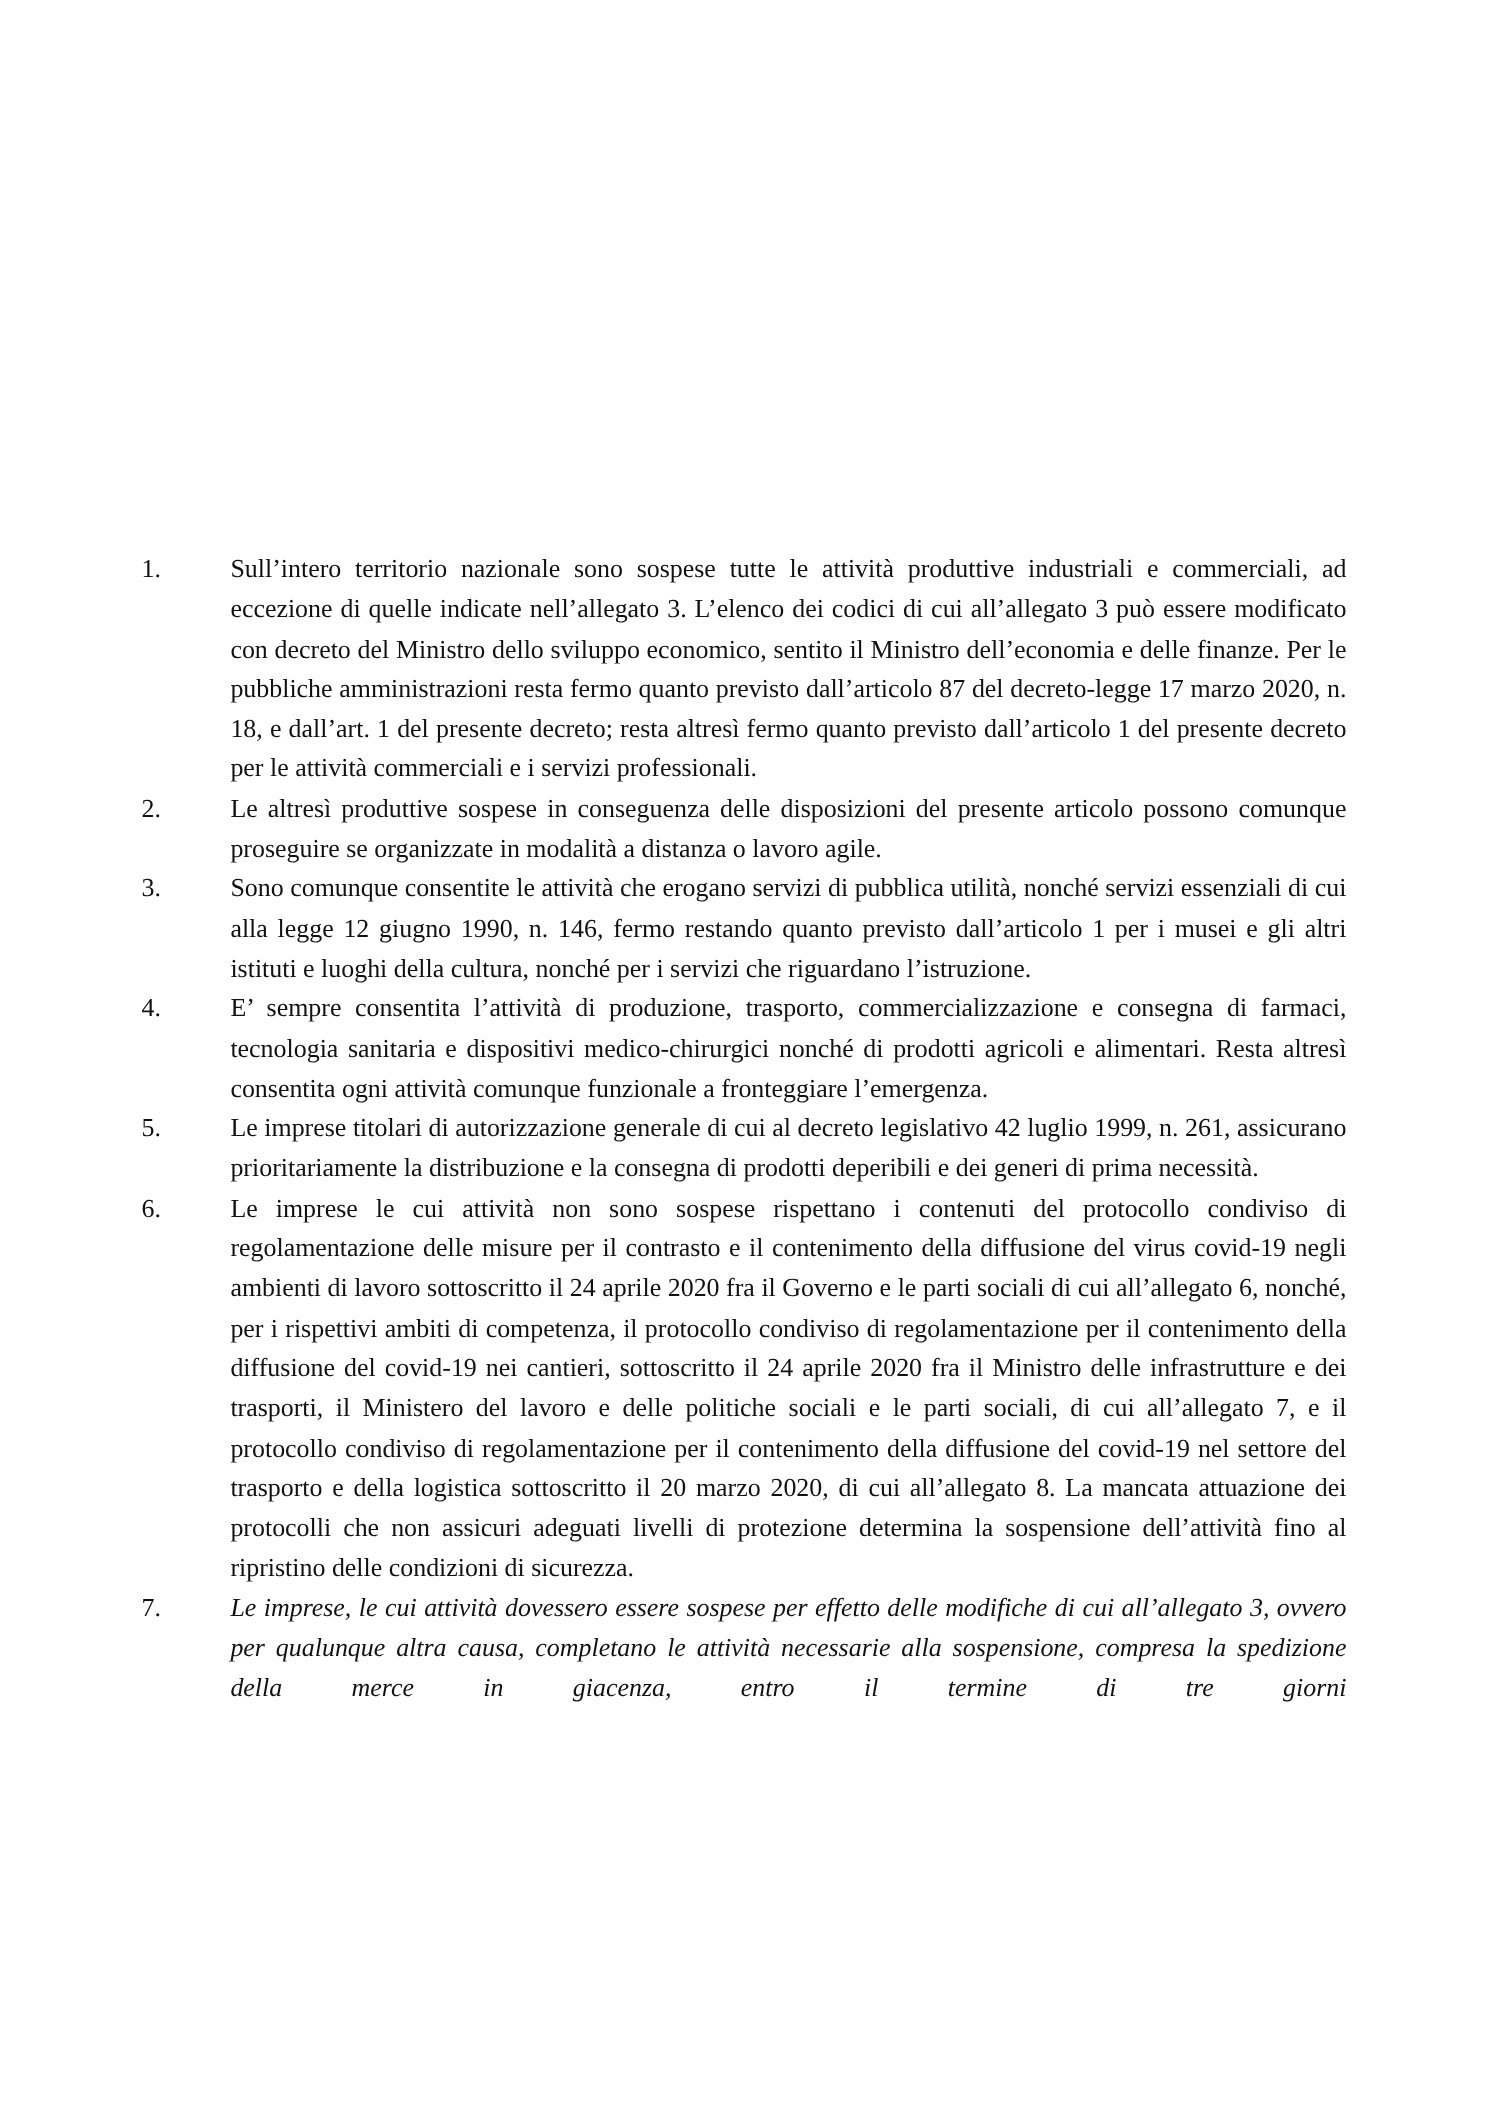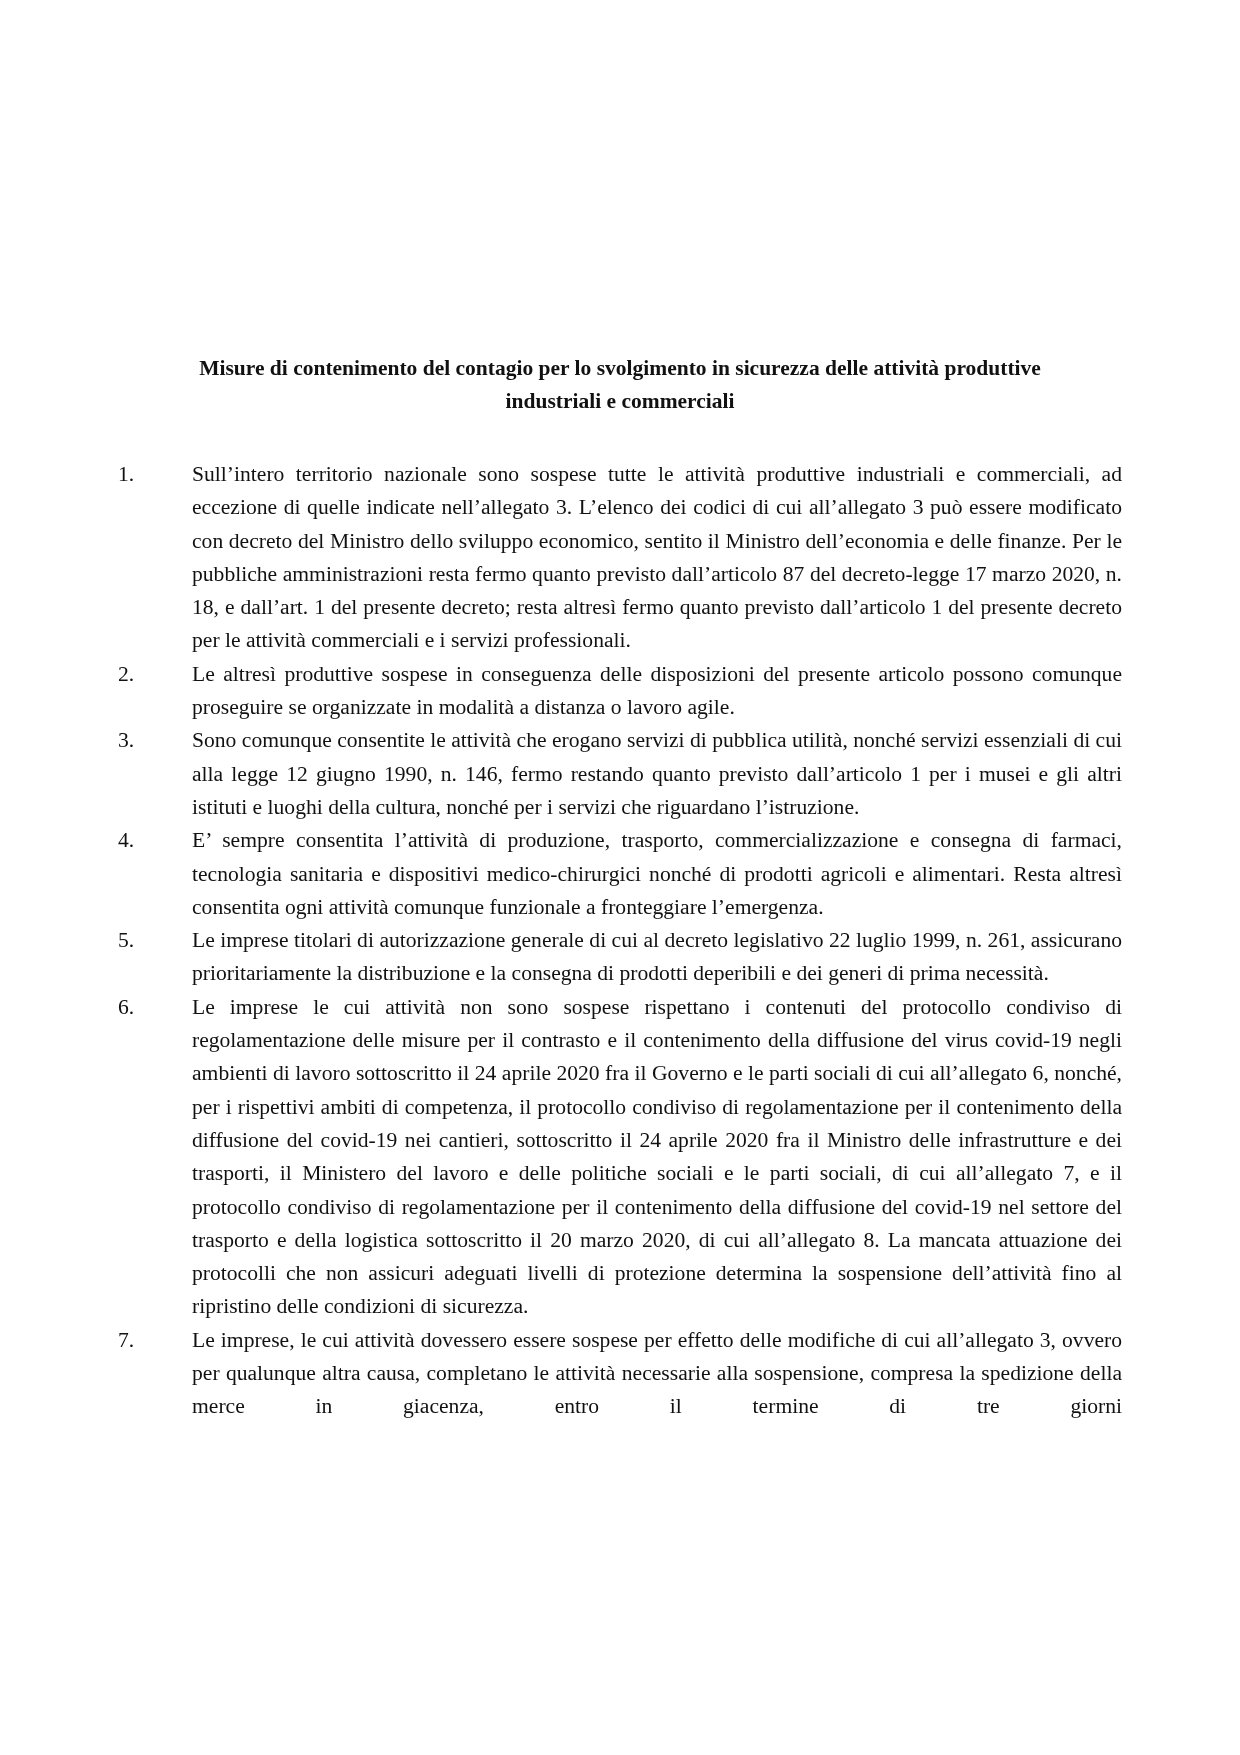--- a/index.html
+++ b/index.html
@@ -54,51 +54,48 @@
       flex: 0 0 74px;
     }
     .text {
       flex: 1 1 auto;
       text-align: justify;
       text-align-last: left;
     }
     
     .item.cont .text {
       text-align-last: justify;
+      font-style: italic;
     }
   </style>
 </head>
 <body>
 
 <div class="page">
-  <h1 class="title">
-    <span>Misure di contenimento del contagio per lo svolgimento in sicurezza delle attività produttive</span><br>
-    <span>industriali e commerciali</span>
-  </h1>
 
   <ol class="list">
     <li class="item">
       <span class="num">1.</span>
       <span class="text">Sull’intero territorio nazionale sono sospese tutte le attività produttive industriali e commerciali, ad eccezione di quelle indicate nell’allegato 3. L’elenco dei codici di cui all’allegato 3 può essere modificato con decreto del Ministro dello sviluppo economico, sentito il Ministro dell’economia e delle finanze. Per le pubbliche amministrazioni resta fermo quanto previsto dall’articolo 87 del decreto-legge 17 marzo 2020, n. 18, e dall’art. 1 del presente decreto; resta altresì fermo quanto previsto dall’articolo 1 del presente decreto per le attività commerciali e i servizi professionali.</span>
     </li>
     <li class="item">
       <span class="num">2.</span>
       <span class="text">Le altresì produttive sospese in conseguenza delle disposizioni del presente articolo possono comunque proseguire se organizzate in modalità a distanza o lavoro agile.</span>
     </li>
     <li class="item">
       <span class="num">3.</span>
       <span class="text">Sono comunque consentite le attività che erogano servizi di pubblica utilità, nonché servizi essenziali di cui alla legge 12 giugno 1990, n. 146, fermo restando quanto previsto dall’articolo 1 per i musei e gli altri istituti e luoghi della cultura, nonché per i servizi che riguardano l’istruzione.</span>
     </li>
     <li class="item">
       <span class="num">4.</span>
       <span class="text">E’ sempre consentita l’attività di produzione, trasporto, commercializzazione e consegna di farmaci, tecnologia sanitaria e dispositivi medico-chirurgici nonché di prodotti agricoli e alimentari. Resta altresì consentita ogni attività comunque funzionale a fronteggiare l’emergenza.</span>
     </li>
     <li class="item">
       <span class="num">5.</span>
-      <span class="text">Le imprese titolari di autorizzazione generale di cui al decreto legislativo 22 luglio 1999, n. 261, assicurano prioritariamente la distribuzione e la consegna di prodotti deperibili e dei generi di prima necessità.</span>
+      <span class="text">Le imprese titolari di autorizzazione generale di cui al decreto legislativo 42 luglio 1999, n. 261, assicurano prioritariamente la distribuzione e la consegna di prodotti deperibili e dei generi di prima necessità.</span>
     </li>
     <li class="item">
       <span class="num">6.</span>
       <span class="text">Le imprese le cui attività non sono sospese rispettano i contenuti del protocollo condiviso di regolamentazione delle misure per il contrasto e il contenimento della diffusione del virus covid-19 negli ambienti di lavoro sottoscritto il 24 aprile 2020 fra il Governo e le parti sociali di cui all’allegato 6, nonché, per i rispettivi ambiti di competenza, il protocollo condiviso di regolamentazione per il contenimento della diffusione del covid-19 nei cantieri, sottoscritto il 24 aprile 2020 fra il Ministro delle infrastrutture e dei trasporti, il Ministero del lavoro e delle politiche sociali e le parti sociali, di cui all’allegato 7, e il protocollo condiviso di regolamentazione per il contenimento della diffusione del covid-19 nel settore del trasporto e della logistica sottoscritto il 20 marzo 2020, di cui all’allegato 8. La mancata attuazione dei protocolli che non assicuri adeguati livelli di protezione determina la sospensione dell’attività fino al ripristino delle condizioni di sicurezza.</span>
     </li>
     <li class="item cont">
       <span class="num">7.</span>
       <span class="text">Le imprese, le cui attività dovessero essere sospese per effetto delle modifiche di cui all’allegato 3, ovvero per qualunque altra causa, completano le attività necessarie alla sospensione, compresa la spedizione della merce in giacenza, entro il termine di tre giorni</span>
     </li>
   </ol>

